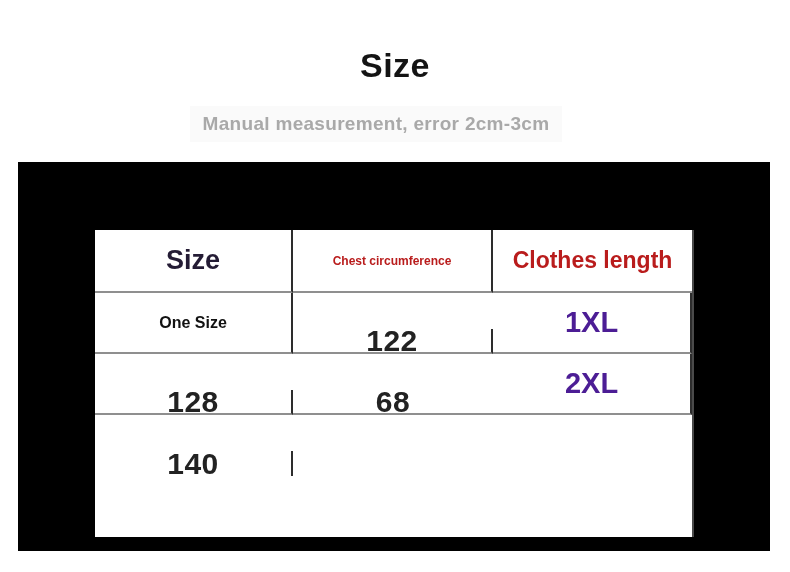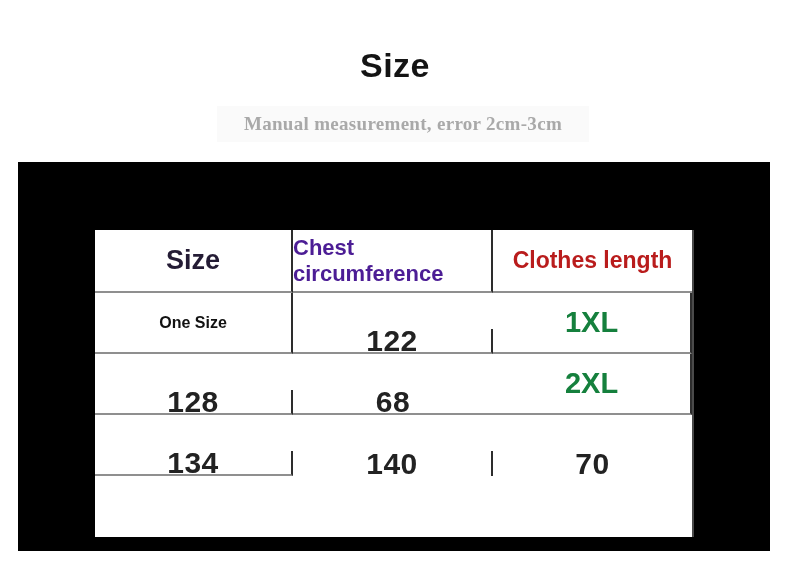--- a/index.html
+++ b/index.html
@@ -10,23 +10,23 @@
     font-family: "Liberation Sans", "DejaVu Sans", sans-serif;
     overflow: hidden;
   }
   .page-title {
     position: absolute; top: 46px; left: 0; width: 790px;
     text-align: center;
     font-size: 34px; font-weight: 700; color: #141414;
     letter-spacing: 0.5px;
   }
   .subtitle-strip {
-    position: absolute; top: 106px; left: 217px; width: 372px; height: 36px;
+    position: absolute; top: 106px; left: 190px; width: 372px; height: 36px;
     background: #fafafa;
-    display: flex; align-items: center; justify-content: center; font-family: Liberation Serif, serif;
+    display: flex; align-items: center; justify-content: center;
   }
   .subtitle-text {
     font-size: 19px; font-weight: 700; color: #a9a9a9;
     letter-spacing: 0.3px; white-space: nowrap;
   }
   .photo-panel {
     position: absolute; left: 18px; top: 162px; width: 752px; height: 389px;
     background: #000000;
   }
   .size-table {
@@ -38,24 +38,24 @@
     grid-template-rows: 63px 61px 61px 61px 61px;
     border-right: 2px solid #4a4a4a;
   }
   .cell {
     display: flex; align-items: center; justify-content: center;
     color: #161616; background: #ffffff;
   }
   .vline { border-right: 2px solid #2d2d2d; }
   .hline { border-bottom: 2px solid #8f8f8f; }
   .head-size   { font-size: 27px; font-weight: 700; color: #241c35; }
-  .head-chest  { font-size: 22px; font-weight: 700; color: #4c1d95; }
+  .head-chest  { font-size: 12px; font-weight: 700; color: #b91c1c; }
   .head-length { font-size: 23px; font-weight: 700; color: #b91c1c; }
   .size-small  { font-size: 16px; font-weight: 700; color: #121212; }
-  .size-big    { font-size: 29px; font-weight: 700; color: #15803d; }
+  .size-big    { font-size: 29px; font-weight: 700; color: #4c1d95; }
   .num         { font-size: 30px; font-weight: 700; color: #222222; letter-spacing: 0.5px; margin-top: 36px; }
 </style>
 </head>
 <body>
 
 <div class="page-title">Size</div>
 
 <div class="subtitle-strip">
   <span class="subtitle-text">Manual measurement, error 2cm-3cm</span>
 </div>
@@ -68,19 +68,17 @@
     <div class="cell hline head-length">Clothes length</div>
 
     <div class="cell vline hline size-small">One Size</div>
     <div class="cell vline hline num">122</div>
 
     <div class="cell vline hline size-big">1XL</div>
     <div class="cell vline hline num">128</div>
     <div class="cell hline num">68</div>
 
     <div class="cell vline hline size-big">2XL</div>
-    <div class="cell vline hline num">134</div>
 
     <div class="cell vline num">140</div>
-    <div class="cell num">70</div>
 
   </div>
 </div>
 
 </body></html>

